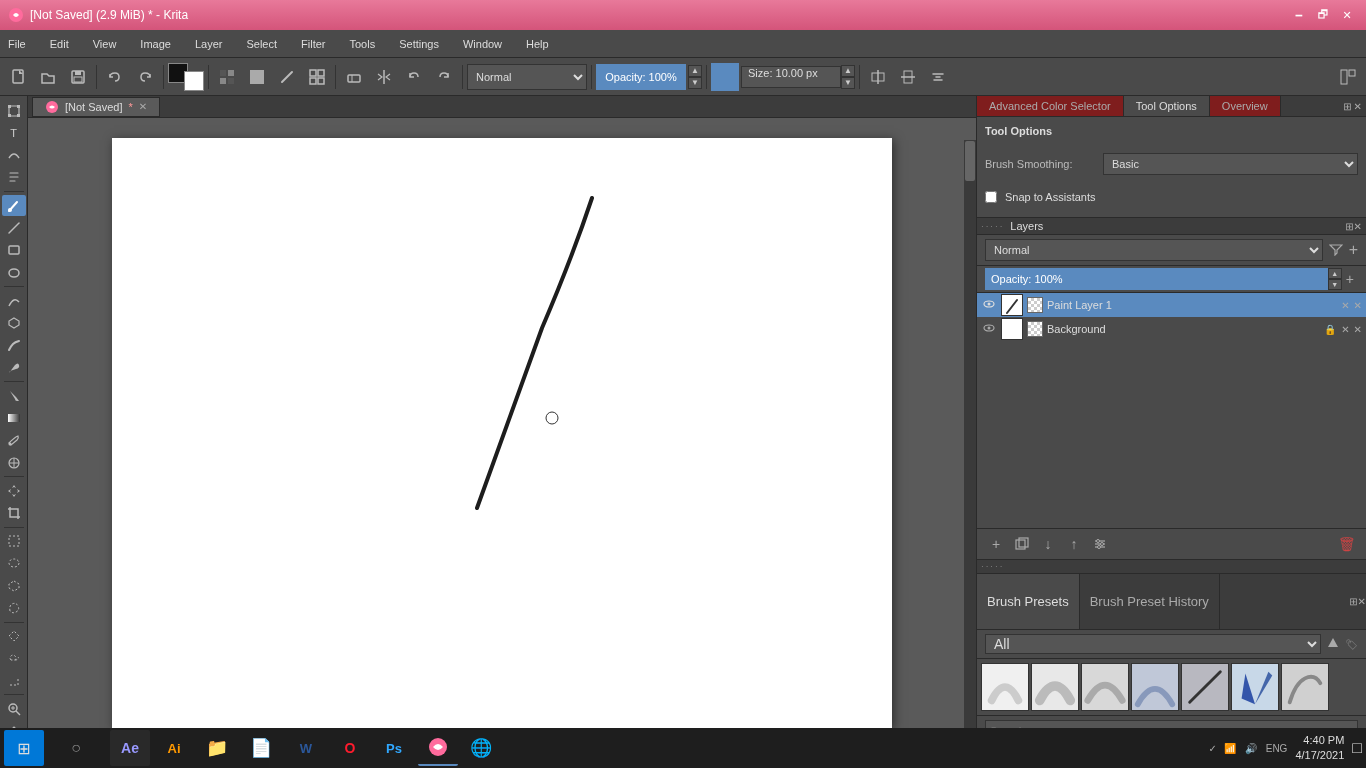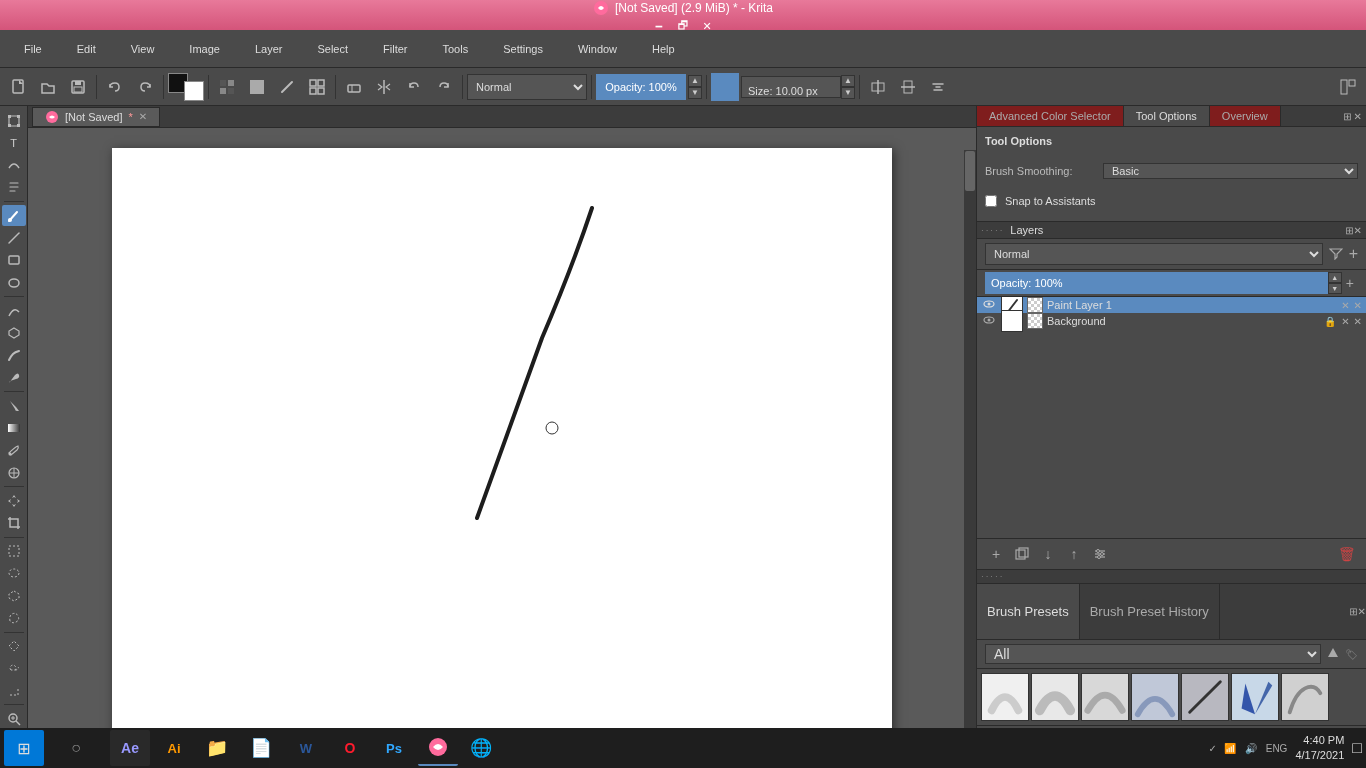--- a/index.html
+++ b/index.html
@@ -8,38 +8,37 @@
     
     #title-bar {
       height: 30px;
       background: linear-gradient(to bottom, #e8799a, #d4547a);
       display: flex;
       align-items: center;
       justify-content: space-between;
       padding: 0 8px;
       color: white;
       font-size: 12px;
-      flex-direction: column;
     }
     #title-bar .title-left { display: flex; align-items: center; gap: 6px; }
     #title-bar .window-controls { display: flex; gap: 2px; }
     #title-bar .win-btn {
       width: 22px; height: 20px; border: none; cursor: pointer;
       display: flex; align-items: center; justify-content: center;
       font-size: 11px; color: white; background: transparent;
     }
 
     
     #menu-bar {
-      height: 38px;
+      height: 28px;
       background: #4a4a4a;
       display: flex;
       align-items: center;
-      padding: 0 16px;
-      gap: 19px;
+      padding: 0 0;
+      gap: 8px;
       border-bottom: 1px solid #2a2a2a;
     }
     .menu-item {
       padding: 2px 8px;
       cursor: pointer;
       border-radius: 2px;
       font-size: 11px;
       color: #ddd;
     }
 
@@ -69,21 +68,21 @@
       padding: 0 4px; font-size: 11px; cursor: pointer; min-width: 120px;
     }
     .opacity-group { display: flex; align-items: center; gap: 2px; }
     .opacity-display {
       background: #5a8abf; height: 26px; min-width: 90px; display: flex;
       align-items: center; justify-content: center; color: white; font-size: 11px;
     }
     .size-group { display: flex; align-items: center; }
     .size-display {
       background: #555; border: 1px solid #333; height: 22px; min-width: 100px;
-      display: flex; align-items: flex-end; padding: 0 6px; color: #ddd; font-size: 11px;
+      display: flex; align-items: flex-start; padding: 0 6px; color: #ddd; font-size: 11px;
     }
     .size-spin { display: flex; flex-direction: column; }
     .spin-btn { width: 14px; height: 12px; background: #555; border: 1px solid #333; color: #ccc; font-size: 8px; cursor: pointer; display: flex; align-items: center; justify-content: center; }
 
     
     #main-layout { display: flex; height: calc(768px - 30px - 22px - 38px - 28px); }
 
     
     #left-toolbar {
       width: 28px;
@@ -162,21 +161,21 @@
       color: #aaa;
       cursor: pointer;
       border-right: 1px solid #2a2a2a;
     }
     .panel-tab.active { background: #4a4a4a; color: #ddd; }
     #tool-options-content { padding: 8px; }
     .tool-options-title { font-size: 11px; color: #ddd; margin-bottom: 8px; font-weight: bold; }
     .option-row { display: flex; align-items: center; margin-bottom: 6px; gap: 8px; margin-top: 16px; }
     .option-label { color: #bbb; font-size: 11px; min-width: 110px; }
     .option-select {
-      flex: 1; height: 16px; background: #555; border: 1px solid #333;
+      flex: 1; height: 22px; background: #555; border: 1px solid #333;
       color: #ddd; font-size: 11px; padding: 0 4px;
     }
     .option-checkbox { width: 12px; height: 12px; }
 
     
     #layers-panel {
       flex: 1;
       display: flex;
       flex-direction: column;
       min-height: 0;
@@ -198,21 +197,21 @@
     .layers-opacity-bar {
       flex: 1; height: 22px; background: #5a8abf;
       display: flex; align-items: center;
       padding: 0 6px; color: white; font-size: 11px;
     }
     .layers-opacity-arrows { display: flex; flex-direction: column; }
     .layers-opacity-btn { width: 14px; height: 11px; background: #555; border: 1px solid #333; color: #ccc; font-size: 7px; cursor: pointer; display: flex; align-items: center; justify-content: center; }
     #layer-list { flex: 1; overflow-y: auto; }
     .layer-item {
       display: flex; align-items: center;
-      height: 16px; padding: 0 4px;
+      height: 24px; padding: 0 4px;
       cursor: pointer; gap: 4px;
     }
     .layer-item.active { background: #5a8abf; }
     .layer-eye { width: 16px; height: 16px; background: transparent; border: none; color: #aaa; cursor: pointer; font-size: 11px; }
     .layer-thumb { width: 22px; height: 22px; border: 1px solid #333; background: white; position: relative; overflow: hidden; }
     .layer-thumb-paint { background: white; }
     .layer-thumb-bg { background: white; }
     .layer-alpha { width: 16px; height: 16px; border: 1px solid #666; background: transparent; }
     .layer-name { flex: 1; font-size: 11px; color: #ddd; }
     .layer-lock { font-size: 10px; color: #888; }

